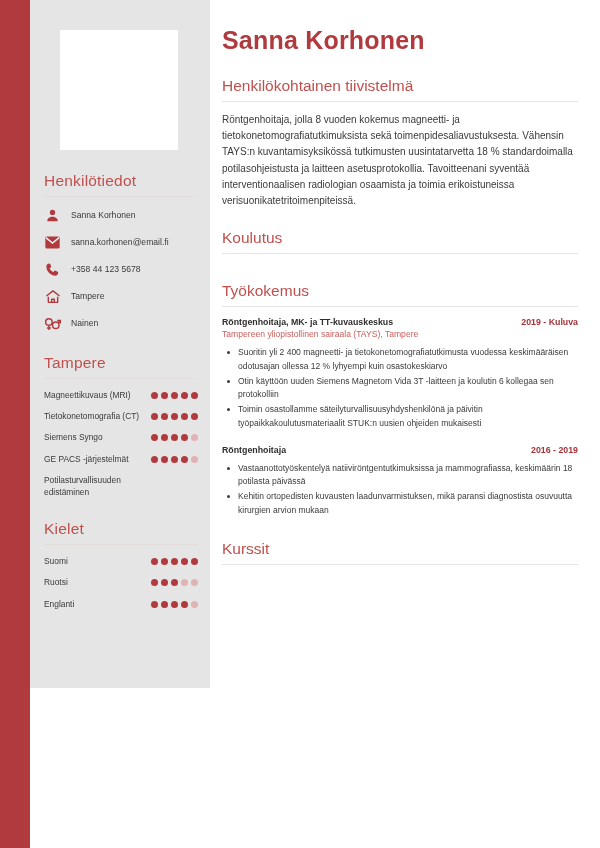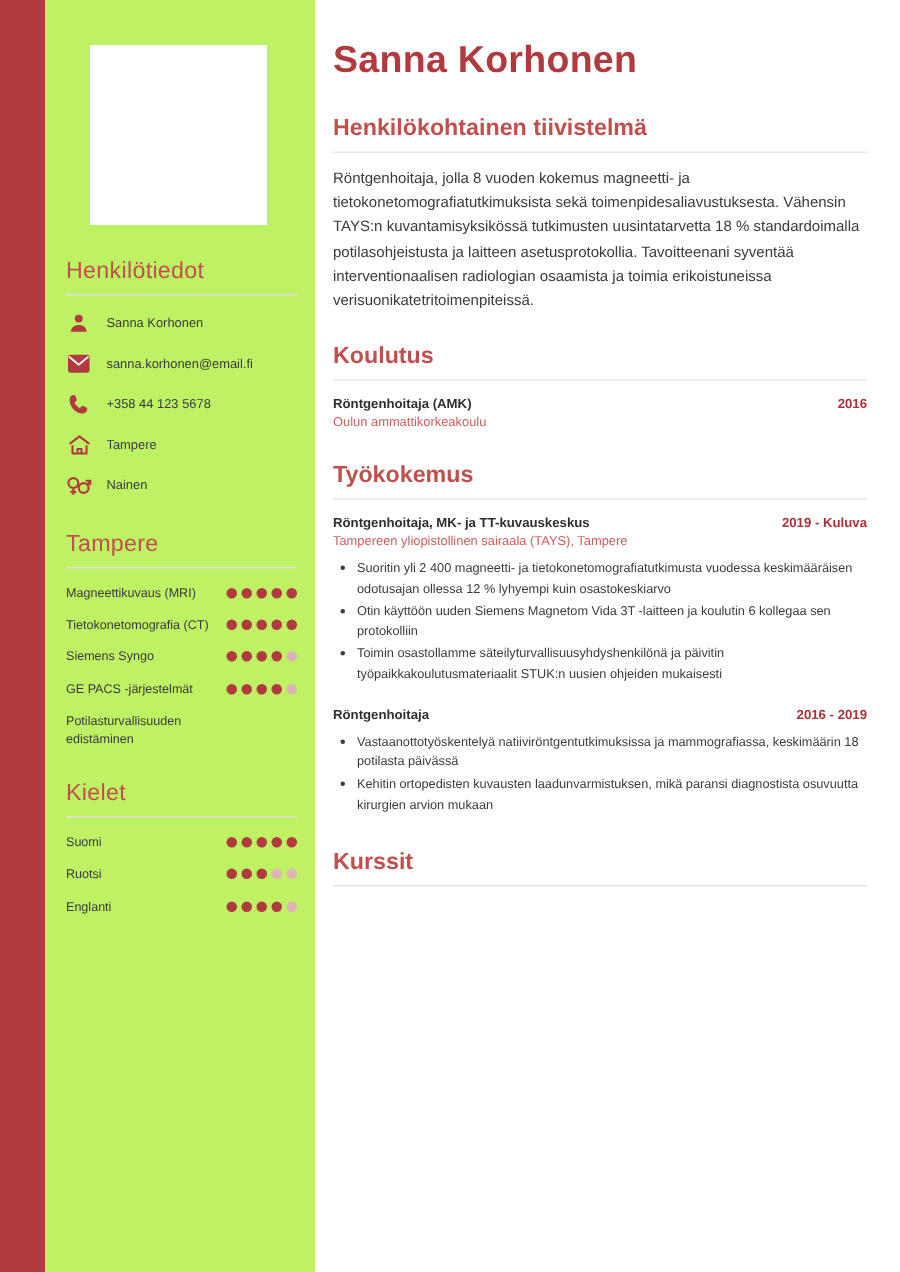--- a/index.html
+++ b/index.html
@@ -10,22 +10,22 @@
     color: #333333;
     overflow: hidden;
   }
   .page { position: relative; width: 600px; height: 848px; display: flex; background:#ffffff; }
 
   
   .accent-bar { width: 30px; height: 848px; background: #b03a3d; flex: 0 0 30px; }
 
   
   .sidebar {
-    width: 180px; flex: 0 0 180px; height: 848px;
-    background: #bef264;
+    width: 180px; flex: 0 0 180px; height: 688px;
+    background: #e5e5e5;
     padding: 0 12px 0 8px;
   }
   .photo-box {
     width: 118px; height: 120px; background: #ffffff;
     margin: 30px 0 0 22px;
   }
   .side-section { margin-top: 22px; padding-left: 6px; }
   .side-heading {
     color: #c0504d; font-size: 15.5px; font-weight: normal;
     letter-spacing: .2px; padding-bottom: 6px;
@@ -45,21 +45,21 @@
   .dot { width: 7px; height: 7px; border-radius: 50%; background: #e0b3b5; }
   .dot.on { background: #b03a3d; }
 
   
   .main { flex: 1 1 auto; height: 848px; padding: 26px 22px 0 12px; background:#ffffff; }
   .name {
     color: #b03a3d; font-size: 25px; font-weight: bold; letter-spacing: .2px;
     margin-bottom: 22px;
   }
   .section { margin-bottom: 2px; }
-  .sec-heading { color: #c0504d; font-size: 15.5px; font-weight: bold; padding-bottom: 6px; }
+  .sec-heading { color: #c0504d; font-size: 15.5px; font-weight: normal; padding-bottom: 6px; }
   .sec-rule { height: 1px; background: #ebe6e5; margin-bottom: 10px; }
 
   .summary { font-size: 10px; line-height: 1.62; color: #3a3a3a; text-align: left; margin-bottom: 20px; }
 
   .entry { margin-bottom: 4px; }
   .entry-top { display: flex; justify-content: space-between; align-items: baseline; gap: 10px; }
   .entry-title { font-size: 8.8px; font-weight: bold; color: #2e2e2e; }
   .entry-date { font-size: 8.8px; font-weight: bold; color: #a83238; white-space: nowrap; }
   .entry-org { font-size: 8.6px; color: #c9605e; margin-top: 2px; }
   .bullets { list-style: none; margin: 7px 0 0 0; padding: 0; }
@@ -241,29 +241,20 @@
 
     <section class="section">
       <div class="sec-heading">Henkilökohtainen tiivistelmä</div>
       <div class="sec-rule"></div>
       <p class="summary">Röntgenhoitaja, jolla 8 vuoden kokemus magneetti- ja tietokonetomografiatutkimuksista sekä toimenpidesaliavustuksesta. Vähensin TAYS:n kuvantamisyksikössä tutkimusten uusintatarvetta 18 % standardoimalla potilasohjeistusta ja laitteen asetusprotokollia. Tavoitteenani syventää interventionaalisen radiologian osaamista ja toimia erikoistuneissa verisuonikatetritoimenpiteissä.</p>
     </section>
 
     <section class="section">
       <div class="sec-heading">Koulutus</div>
       <div class="sec-rule"></div>
-      <div id="education-entries">
-          <div class="entry">
-            <div class="entry-top">
-              <span class="entry-title">Röntgenhoitaja (AMK)</span>
-              <span class="entry-date">2016</span>
-            </div>
-            <div class="entry-org">Oulun ammattikorkeakoulu</div>
-          </div>
-        </div>
     </section>
 
     <div class="spacer-18"></div>
 
     <section class="section">
       <div class="sec-heading">Työkokemus</div>
       <div class="sec-rule"></div>
       <div id="experience-entries">
           <div class="entry">
             <div class="entry-top">

